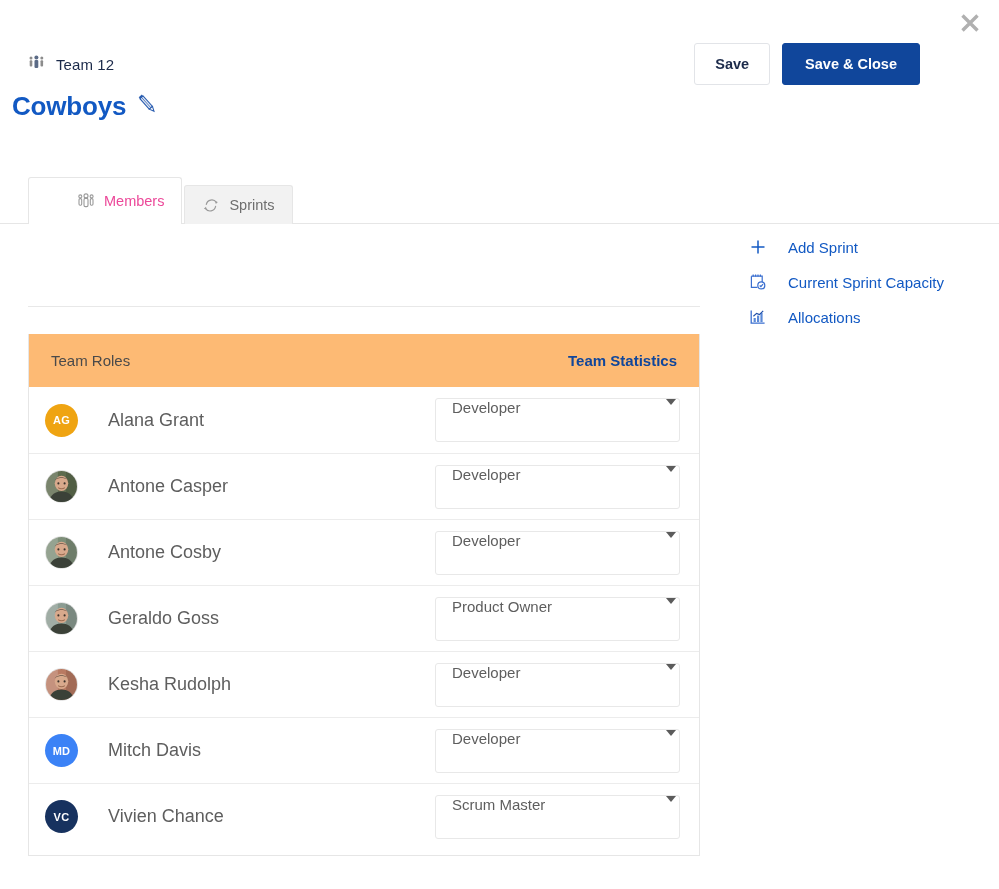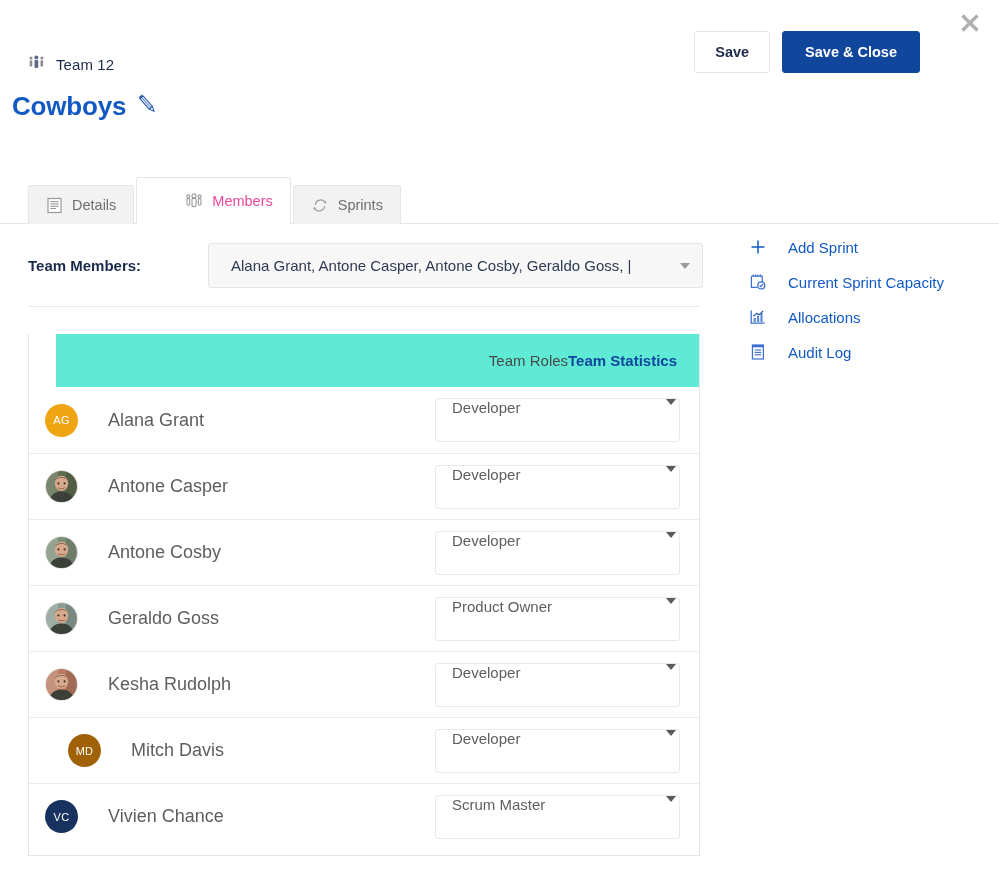--- a/index.html
+++ b/index.html
@@ -23,21 +23,21 @@
     cursor:pointer; background:transparent; border:none; padding:0;
   }
   .close-btn svg { display:block; }
 
   .btn-row { position:absolute; top:31px; right:79px; display:flex; align-items:center; gap:12px; }
   .btn {
     font-family:"Liberation Sans", sans-serif;
     font-size:14.5px; font-weight:700;
     border-radius:3px; cursor:pointer;
     display:flex; align-items:center; justify-content:center;
-    height:42px; padding:0 20px; white-space:nowrap;
+    height:42px; padding:0 20px; white-space:nowrap;margin-top:12px;
   }
   .btn-save { background:#fff; color:#1b2a4a; border:1px solid #e2e4e8; }
   .btn-save-close { background:#10469b; color:#fff; border:1px solid #10469b; padding:16px 22px; }
 
   .team-line { position:absolute; top:55px; left:28px; display:flex; align-items:center; gap:11px; }
   .team-line .lbl { font-size:15px; font-weight:400; color:#1b2a4a; letter-spacing:.1px; }
 
   .team-title { position:absolute; top:91px; left:12px; display:flex; align-items:center; gap:9px; }
   .team-title .name { font-size:26px; font-weight:700; color:#1259c3; letter-spacing:-.2px; }
 
@@ -83,37 +83,36 @@
   }
   .action .aicon { width:19px; height:19px; display:flex; align-items:center; justify-content:center; flex:none; }
 
   
   .card {
     position:absolute; top:334px; left:28px;
     width:672px; height:522px;
     border:1px solid #e6e6e6; border-top:none; background:#fff;
   }
   .card-head {
-    height:53px; background:#5eead4;
-    display:flex; align-items:center; justify-content:flex-end;
+    height:53px; background:#fdba74;
+    display:flex; align-items:center; justify-content:space-between;
     padding:0 22px;
-    margin-left:27px;
   }
   .card-head .h-left { font-size:15px; color:#4a4a4a; }
   .card-head .h-right { font-size:15px; font-weight:700; color:#10469b; cursor:pointer; }
 
   .trow {
     height:66px; display:flex; align-items:center;
     padding:0 0 0 16px; border-top:1px solid #ececec;
   }
   .trow:first-of-type { border-top:none; }
   .avatar {
     width:33px; height:33px; border-radius:50%;
     flex:none; display:flex; align-items:center; justify-content:center;
-    font-size:11px; font-weight:400; color:#fff; letter-spacing:.3px;
+    font-size:11px; font-weight:700; color:#fff; letter-spacing:.3px;
     overflow:hidden; position:relative;
   }
   .avatar.photo { border:1px solid #dedede; }
   .avatar svg { display:block; width:100%; height:100%; }
   .tname { font-size:18px; color:#5e5e5e; margin-left:30px; flex:1; }
   .role-select {
     width:245px; height:44px; margin-right:19px;
     background:#fff; border:1px solid #e8e8e8; border-radius:3px;
     display:flex; padding:0 3px 0 16px;
     cursor:pointer;
@@ -166,34 +165,20 @@
             <line x1="13.3" y1="3.6" x2="13.3" y2="16.6" stroke="#2a5db0" stroke-width=".7"></line>
             <polygon points="11.2,17 15.4,17 13.3,21.6" fill="#fff" stroke="#2a5db0" stroke-width="1.1"></polygon>
             <rect x="11.2" y="1.1" width="4.2" height="2" fill="#2a5db0"></rect>
           </g>
         </svg>
       </span>
     </div>
   </div>
 
   <div class="tabstrip">
-    <div class="tab">
-      <span class="ticon">
-        <svg width="17" height="17" viewBox="0 0 17 17">
-          <rect x="2" y="1.5" width="13" height="14" fill="#fff" stroke="#9a9a9a" stroke-width="1.2"></rect>
-          <g stroke="#9a9a9a" stroke-width="1.1">
-            <line x1="4.3" y1="4.6" x2="12.7" y2="4.6"></line>
-              <line x1="4.3" y1="6.9" x2="12.7" y2="6.9"></line>
-            <line x1="4.3" y1="9.2" x2="12.7" y2="9.2"></line>
-              <line x1="4.3" y1="11.5" x2="10" y2="11.5"></line>
-          </g>
-        </svg>
-      </span>
-      <span>Details</span>
-    </div>
 
     <div class="tab active">
       <span class="ticon">
         <svg width="18" height="16" viewBox="0 0 18 16">
           <g fill="none" stroke="#9a9a9a" stroke-width="1.1">
             <circle cx="3.3" cy="3.4" r="1.5"></circle>
               <rect x="2" y="5.6" width="2.7" height="6.6" rx="1.1"></rect>
             <circle cx="14.6" cy="3.4" r="1.5"></circle>
               <rect x="13.3" y="5.6" width="2.7" height="6.6" rx="1.1"></rect>
             <circle cx="9" cy="2.9" r="2"></circle>
@@ -212,27 +197,20 @@
             <path d="M14.4 5.4 A5.6 5.6 0 0 0 4.3 7.4"></path>
           </g>
           <polygon points="13.2,4.2 15.9,5.0 13.8,7.0" fill="#9a9a9a"></polygon>
           <polygon points="4.6,12.6 1.9,11.8 4.0,9.8" fill="#9a9a9a"></polygon>
         </svg>
       </span>
       <span>Sprints</span>
     </div>
   </div>
 
-  <div class="members-row">
-    <div class="members-label">Team Members:</div>
-    <div class="members-select">
-      <span class="val">Alana Grant, Antone Casper, Antone Cosby, Geraldo Goss, |</span>
-      <span class="caret-gray"></span>
-    </div>
-  </div>
 
   <div class="hr-divider"></div>
 
   <div class="actions">
     <div class="action">
       <span class="aicon">
         <svg width="18" height="18" viewBox="0 0 18 18">
             <g stroke="#1259c3" stroke-width="1.5">
               <line x1="9" y1="2.5" x2="9" y2="15.5"></line>
               <line x1="2.5" y1="9" x2="15.5" y2="9"></line>
@@ -267,34 +245,20 @@
               <rect x="4.6" y="10" width="2.2" height="4"></rect>
               <rect x="8" y="7.6" width="2.2" height="6.4"></rect>
               <rect x="11.4" y="5" width="2.2" height="9"></rect>
             </g>
           <polyline points="4.4,8.2 7.6,5.4 10.4,6.6 14.2,2.8" fill="none" stroke="#1f4fa8" stroke-width="1.2"></polyline>
         </svg>
       </span>
       <span>Allocations</span>
     </div>
 
-    <div class="action">
-      <span class="aicon">
-        <svg width="18" height="18" viewBox="0 0 18 18">
-          <rect x="3.4" y="2" width="11" height="14" fill="#fff" stroke="#3a6fd0" stroke-width="1.2"></rect>
-          <rect x="3.4" y="2" width="11" height="2.3" fill="#3a6fd0"></rect>
-          <g stroke="#3a6fd0" stroke-width="1.1">
-              <line x1="5.6" y1="7" x2="12.2" y2="7"></line>
-              <line x1="5.6" y1="9.4" x2="12.2" y2="9.4"></line>
-              <line x1="5.6" y1="11.8" x2="12.2" y2="11.8"></line>
-            </g>
-        </svg>
-      </span>
-      <span>Audit Log</span>
-    </div>
   </div>
 
   <div class="card">
     <div class="card-head">
       <span class="h-left">Team Roles</span>
       <span class="h-right">Team Statistics</span>
     </div>
     <div id="rows">
         <div class="trow">
           <div class="avatar" style="background: rgb(239, 164, 18);">AG</div>
@@ -386,21 +350,21 @@
     <path d="M13.7 18.4 C15.2 19.7 18.8 19.7 20.3 18.4" fill="none" stroke="#9c6c52" stroke-width="1.1" stroke-linecap="round"></path>
   </svg>
           </div>
           <div class="tname">Kesha Rudolph</div>
           <div class="role-select">
             <span class="rv">Developer</span>
             <span class="caret-dark"></span>
           </div>
         </div>
         <div class="trow">
-          <div class="avatar" style="background: #a16207; margin-left: 23px;">MD</div>
+          <div class="avatar" style="background: #3b82f6;">MD</div>
           <div class="tname">Mitch Davis</div>
           <div class="role-select">
             <span class="rv">Developer</span>
             <span class="caret-dark"></span>
           </div>
         </div>
         <div class="trow">
           <div class="avatar" style="background: rgb(23, 50, 95);">VC</div>
           <div class="tname">Vivien Chance</div>
           <div class="role-select">

